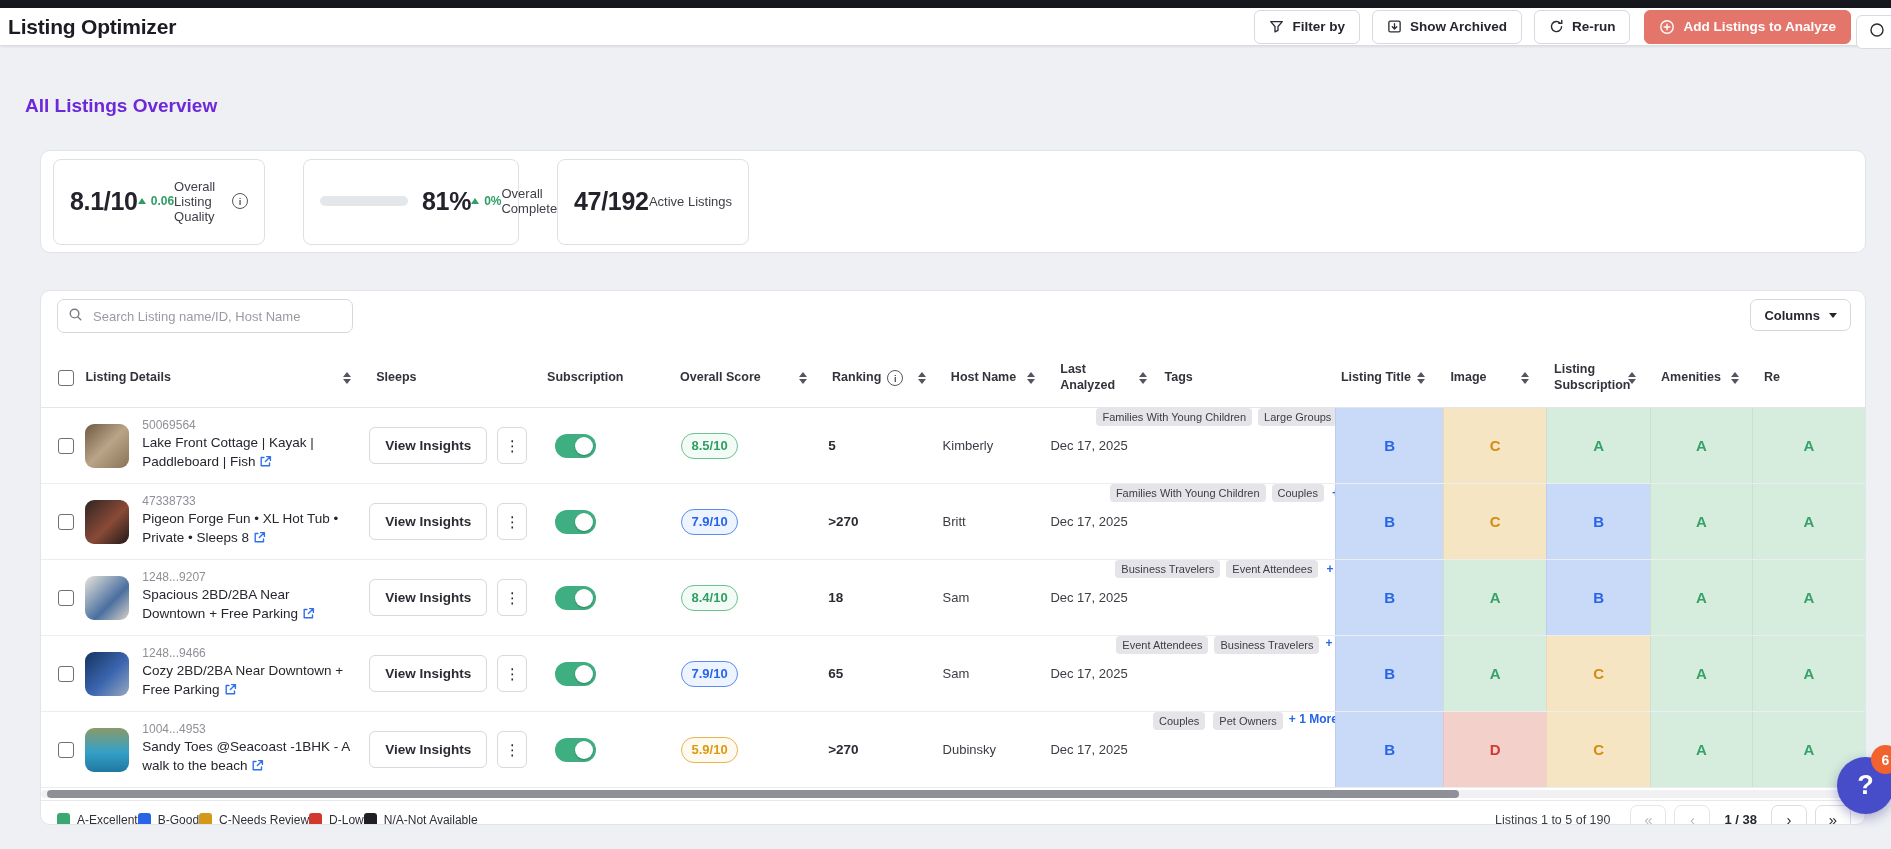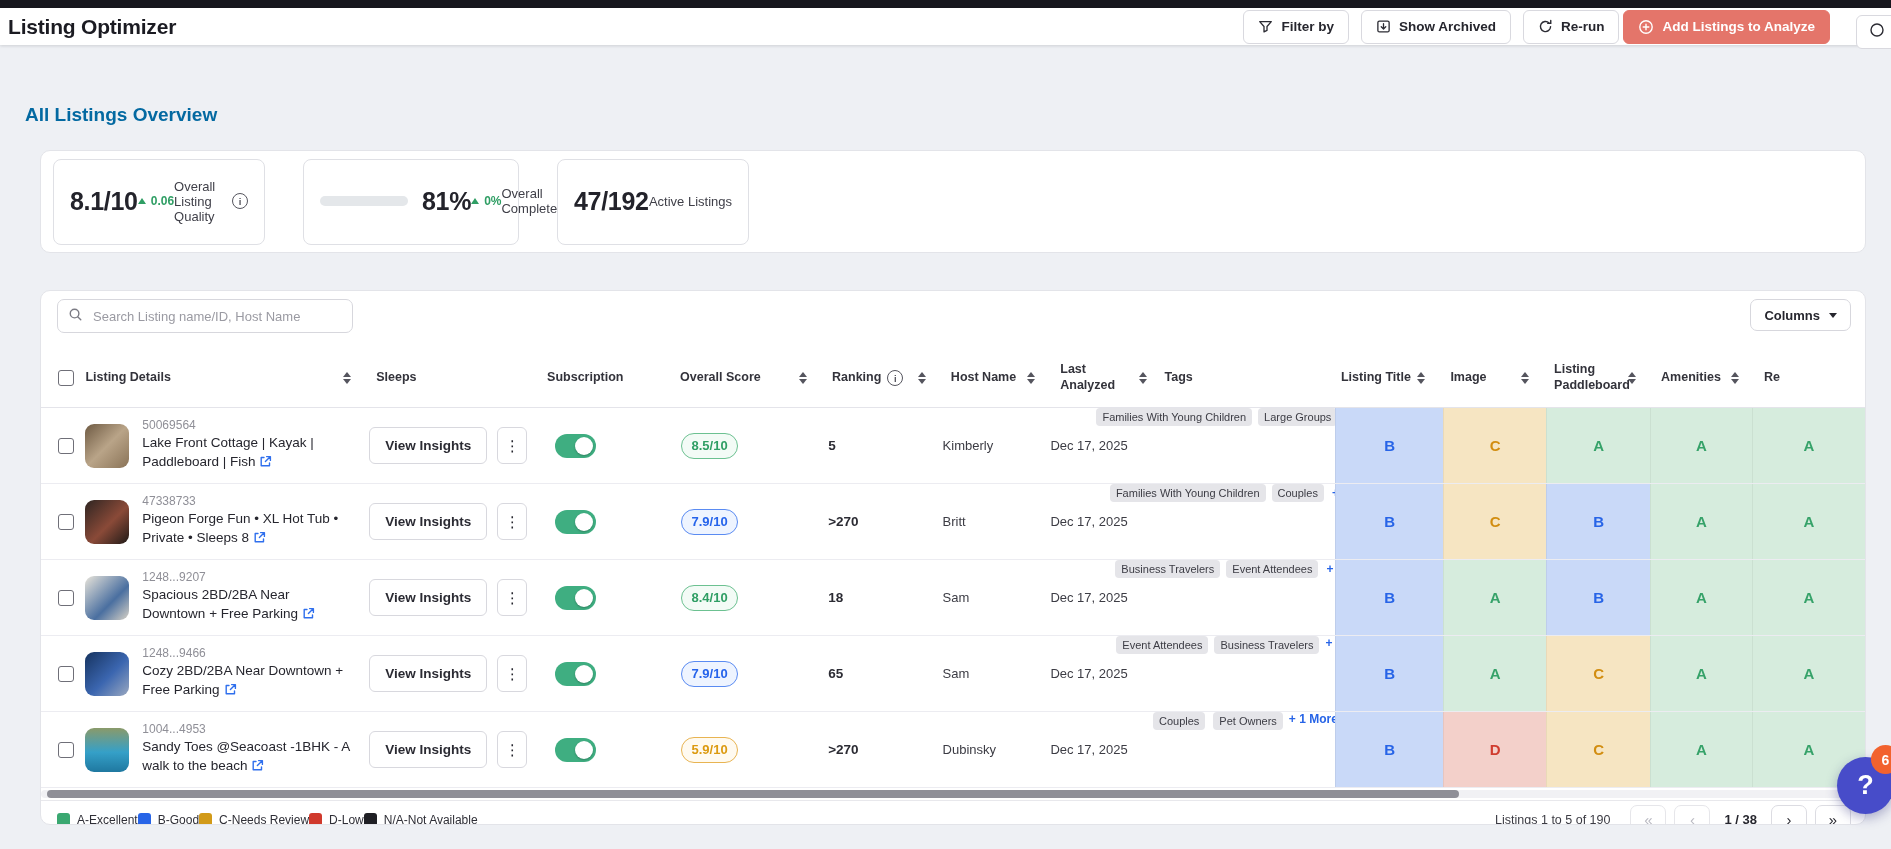--- a/index.html
+++ b/index.html
@@ -3,30 +3,30 @@
 <meta charset="utf-8">
 <style>
   html,body{margin:0;padding:0;}
   .canvas{position:relative;width:1891px;height:849px;overflow:hidden;background:#eef0f4;
     font-family:"Liberation Sans",sans-serif;color:#26262e;}
   
   .top-strip{height:8px;background:#17171e;}
   .app-header{height:37px;background:#fff;display:flex;align-items:center;padding-left:8px;
     box-shadow:0 1px 3px rgba(16,16,20,.14);position:relative;z-index:5;}
   .app-title{font-size:21px;font-weight:700;color:#1b1b22;letter-spacing:-.2px;}
-  .hdr-right{margin-left:auto;display:flex;gap:4px;align-items:center;padding-right:61px;}
+  .hdr-right{margin-left:auto;display:flex;gap:14px;align-items:center;padding-right:40px;}
   .hbtn{display:inline-flex;align-items:center;gap:8px;height:34px;padding:0 14px;border:1px solid #d9d9df;
     border-radius:6px;background:#fff;font-size:13.5px;font-weight:600;color:#26262e;cursor:pointer;
     font-family:inherit;white-space:nowrap;}
   .hbtn .ic{display:inline-flex;align-items:center;}
   .add-btn{background:#e4756a;border-color:#e4756a;color:#fff;}
   .partial-btn{position:absolute;left:1856px;top:7px;width:60px;height:34px;border:1px solid #d9d9df;
     border-radius:6px;background:#fff;display:flex;align-items:center;padding-left:12px;box-sizing:border-box;}
   
-  .page-heading{position:absolute;left:25px;top:104px;font-size:19px;font-weight:700;color:#0369a1;}
+  .page-heading{position:absolute;left:25px;top:95px;font-size:19px;font-weight:700;color:#6d28d9;}
   
   .cards-panel{position:absolute;left:40px;top:150px;width:1826px;height:103px;background:#fff;
     border:1px solid #e3e4e9;border-radius:10px;box-sizing:border-box;display:flex;align-items:center;
     gap:38px;padding-left:12px;}
   .card{border:1px solid #dfe0e5;border-radius:8px;height:86px;box-sizing:border-box;padding:9px 16px 10px;
     display:flex;flex-direction:row;justify-content:space-between;background:#fff;}
   .card-1{width:212px;}.card-2{width:216px;}.card-3{width:192px;}
   .value-row{display:flex;align-items:center;gap:14px;}
   .card .value{font-size:25px;font-weight:800;color:#23232b;letter-spacing:-.3px;}
   .delta{font-size:12px;color:#2f9e64;display:flex;align-items:center;gap:5px;font-weight:600;}
@@ -285,21 +285,21 @@
           </span>
         </div>
         <div class="hcell col10">
           <span class="hlabel">Image</span>
           <span class="sort">
             <i class="up"></i>
             <i class="down"></i>
           </span>
         </div>
         <div class="hcell col11">
-          <span class="hlabel">Listing Paddleboard</span>
+          <span class="hlabel">Listing Subscription</span>
           <span class="sort">
             <i class="up"></i>
             <i class="down"></i>
           </span>
         </div>
         <div class="hcell col12">
           <span class="hlabel">Amenities</span>
           <span class="sort">
             <i class="up"></i>
             <i class="down"></i>

